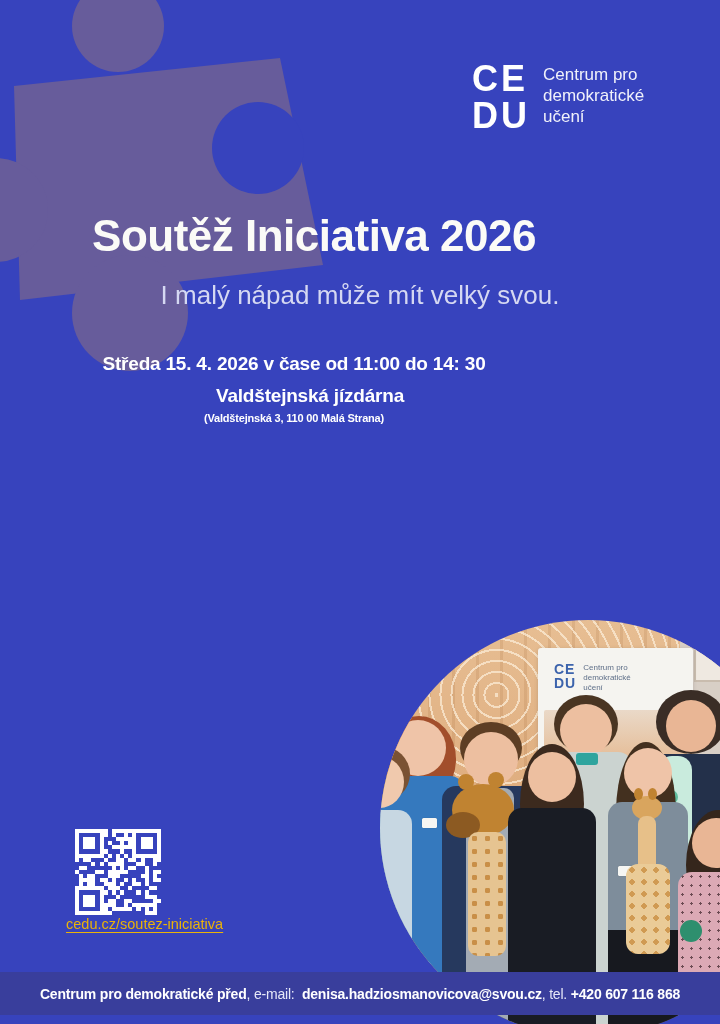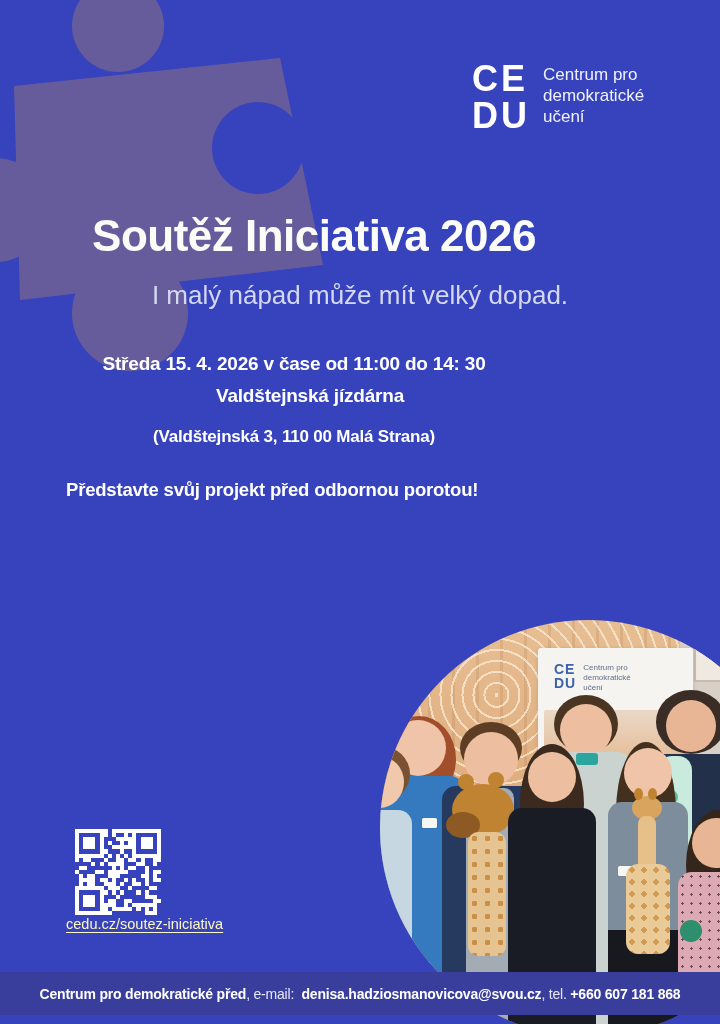--- a/index.html
+++ b/index.html
@@ -21,22 +21,22 @@
 
   
   .title{left:0;top:206px;width:628px;text-align:center;color:#FBFBF7;
          font-size:44px;font-weight:bold;letter-spacing:-0.5px;line-height:60px;}
   .subtitle{left:0;top:280px;width:720px;text-align:center;color:#D5D8F2;
          font-size:26px;font-weight:normal;}
 
   
   .event{left:0;top:353px;width:588px;text-align:center;color:#FFFFFF;font-weight:bold;}
   .event .l1{font-size:19px;letter-spacing:-0.2px;margin:0 0 10px 0;}
-  .event .l2{font-size:19px;letter-spacing:-0.2px;margin:0 0 20px 0;padding-left:32px;}
-  .event .l3{font-size:17px;letter-spacing:-0.2px;margin:0;}
+  .event .l2{font-size:19px;letter-spacing:-0.2px;margin:0 0 5px 0;padding-left:32px;}
+  .event .l3{font-size:11px;letter-spacing:-0.2px;margin:0;}
 
   
   .info{left:66px;top:479px;width:612px;}
   .info .heading{color:#FFFFFF;font-weight:bold;font-size:18.5px;letter-spacing:-0.2px;margin:0 0 10px 0;}
   .info .para{color:#DCDDF4;font-size:18px;letter-spacing:-0.2px;line-height:25px;margin:0;}
 
   
   .photo{left:380px;top:620px;width:416px;height:416px;border-radius:50%;overflow:hidden;
     background:
       repeating-radial-gradient(circle at 28% 18%, rgba(255,243,224,.65) 0 2px, rgba(255,243,224,0) 2px 11px),
@@ -51,21 +51,21 @@
   .banner .b-mark{color:#3C63AC;font-weight:bold;font-size:14px;line-height:14px;letter-spacing:1px;}
   .banner .b-text{color:#5F6F88;font-size:8px;line-height:10px;padding-top:1px;}
   .banner .b-photo{position:absolute;left:6px;top:62px;right:6px;bottom:6px;
           background:linear-gradient(180deg,#EAD9C8 0%,#E2AA76 60%,#D89C66 100%);border-radius:2px;}
   .head{position:absolute;border-radius:50%;}
   .torso{position:absolute;border-radius:14px 14px 0 0;}
   .badge{position:absolute;width:15px;height:10px;background:#F6F6F3;border-radius:1.5px;box-shadow:0 0 1px rgba(0,0,0,.3);}
 
   
   #qr{left:75px;top:829px;width:86px;height:86px;}
-  .qr-link{left:66px;top:916px;font-size:14.5px;color:#fef9c3;text-decoration:underline;
+  .qr-link{left:66px;top:916px;font-size:14.5px;color:#eab308;text-decoration:underline;
            text-underline-offset:3px;}
 
   
   .footer{left:0;top:972px;width:720px;height:43px;background:#393E9C;z-index:3;
           display:flex;align-items:center;justify-content:center;
           color:#E6E8F8;font-size:14px;letter-spacing:-0.2px;white-space:pre;}
   .footer b{color:#FFFFFF;}
 </style>
 </head>
 <body>
@@ -86,30 +86,29 @@
     <div>DU</div>
   </div>
   <div class="logo-text">
     <div>Centrum pro</div>
     <div>demokratické</div>
     <div>učení</div>
   </div>
 </div>
 
 <h1 class="abs title" style="margin:0;">Soutěž Iniciativa 2026</h1>
-<div class="abs subtitle">I malý nápad může mít velký dopad.</div>
+<div class="abs subtitle">I malý nápad může mít velký svou.</div>
 
 <div class="abs event">
   <p class="l1">Středa 15. 4. 2026 v čase od 11:00 do 14: 30</p>
   <p class="l2">Valdštejnská jízdárna</p>
   <p class="l3">(Valdštejnská 3, 110 00 Malá Strana)</p>
 </div>
 
 <div class="abs info">
-  <p class="heading">Představte svůj projekt před odbornou porotou!</p>
 </div>
 
 <div class="abs photo">
   <div class="wall">
     <div class="frame" style="left:14px;top:18px;width:26px;height:40px;"></div>
 
   </div>
 
   <div class="banner">
     <div class="b-head">
@@ -437,13 +436,13 @@
     <rect x="6" y="20" width="1" height="1" fill="#FFFFFF"></rect>
     <rect x="7" y="20" width="1" height="1" fill="#FFFFFF"></rect>
     <rect x="8" y="20" width="1" height="1" fill="#FFFFFF"></rect>
     <rect x="17" y="20" width="1" height="1" fill="#FFFFFF"></rect>
     <rect x="18" y="20" width="1" height="1" fill="#FFFFFF"></rect>
     <rect x="19" y="20" width="1" height="1" fill="#FFFFFF"></rect>
   </svg>
 
 <a class="abs qr-link" href="#">cedu.cz/soutez-iniciativa</a>
 
-<div class="abs footer"><b>Centrum pro demokratické před</b><span>, e-mail:  </span><b>denisa.hadziosmanovicova@svou.cz</b><span>, tel. </span><b>+660 607 181 868</b></div>
+<div class="abs footer"><b>Centrum pro demokratické před</b><span>, e-mail:  </span><b>denisa.hadziosmanovicova@svou.cz</b><span>, tel. </span><b>+420 607 116 868</b></div>
 
 </body></html>

